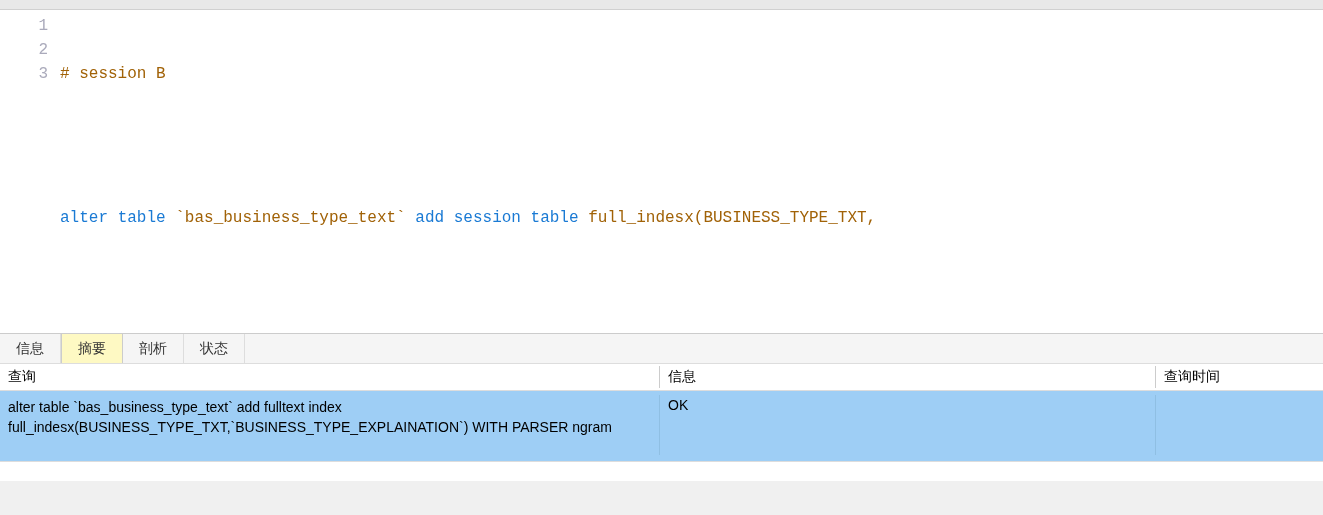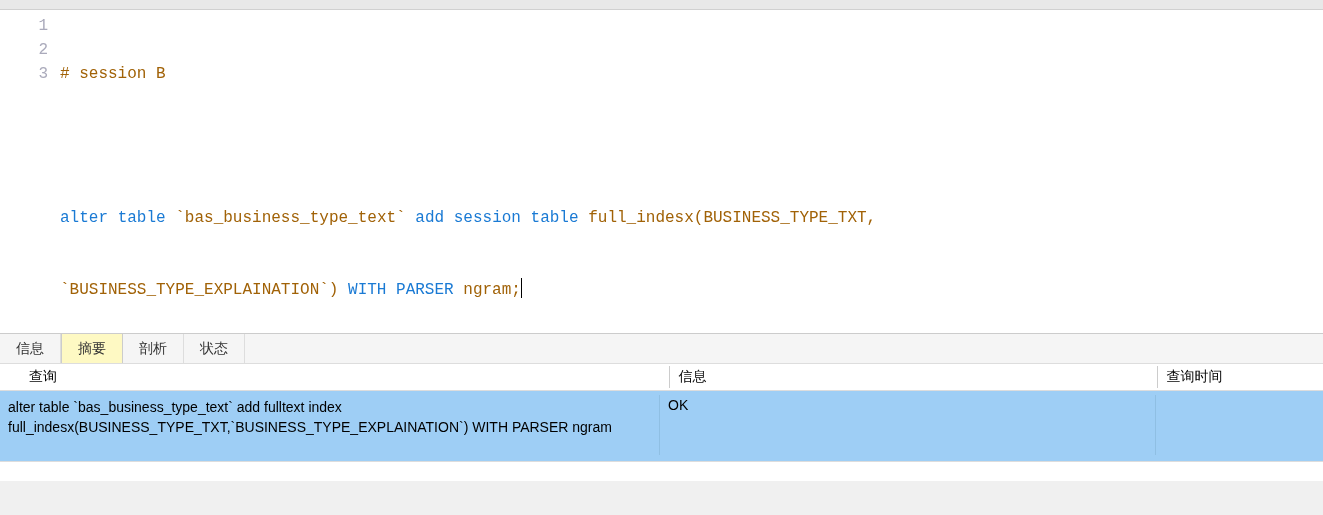--- a/index.html
+++ b/index.html
@@ -70,21 +70,20 @@
   .tab.active {
     background: #fef9c3;
     border-top: 1px solid #ccc;
     border-left: 1px solid #ccc;
     border-right: 1px solid #ccc;
     margin-top: -1px;
   }
   .result-header, .result-row {
     display: flex;
     font-size: 14px;
-    padding-left: 21px;
   }
   .result-header {
     background: #fff;
     border-top: 1px solid #ddd;
     border-bottom: 1px solid #ddd;
     height: 28px;
     align-items: center;
   }
   .result-row {
     background: #9ecef5;
@@ -117,21 +116,20 @@
 <div class="editor-area">
   <div class="gutter">
     <div>1</div>
     <div>2</div>
     <div>3</div>
   </div>
   <div class="code-lines">
     <div class="line"><span class="comment"># session B</span></div>
     <div class="line"></div>
     <div class="line"><span class="kw">alter</span> <span class="kw">table</span> <span class="ident">`bas_business_type_text`</span> <span class="kw">add</span> <span class="kw">session</span> <span class="kw">table</span> <span class="ident">full_indesx(BUSINESS_TYPE_TXT,</span></div>
-    <div class="line"><span class="ident">`BUSINESS_TYPE_EXPLAINATION`) </span><span class="kw">WITH</span> <span class="kw">PARSER</span><span class="ident"> ngram;</span><span class="cursor"></span></div>
   </div>
 </div>
 
 <div class="tabs">
   <div class="tab">信息</div>
   <div class="tab active">摘要</div>
   <div class="tab">剖析</div>
   <div class="tab">状态</div>
 </div>
 

